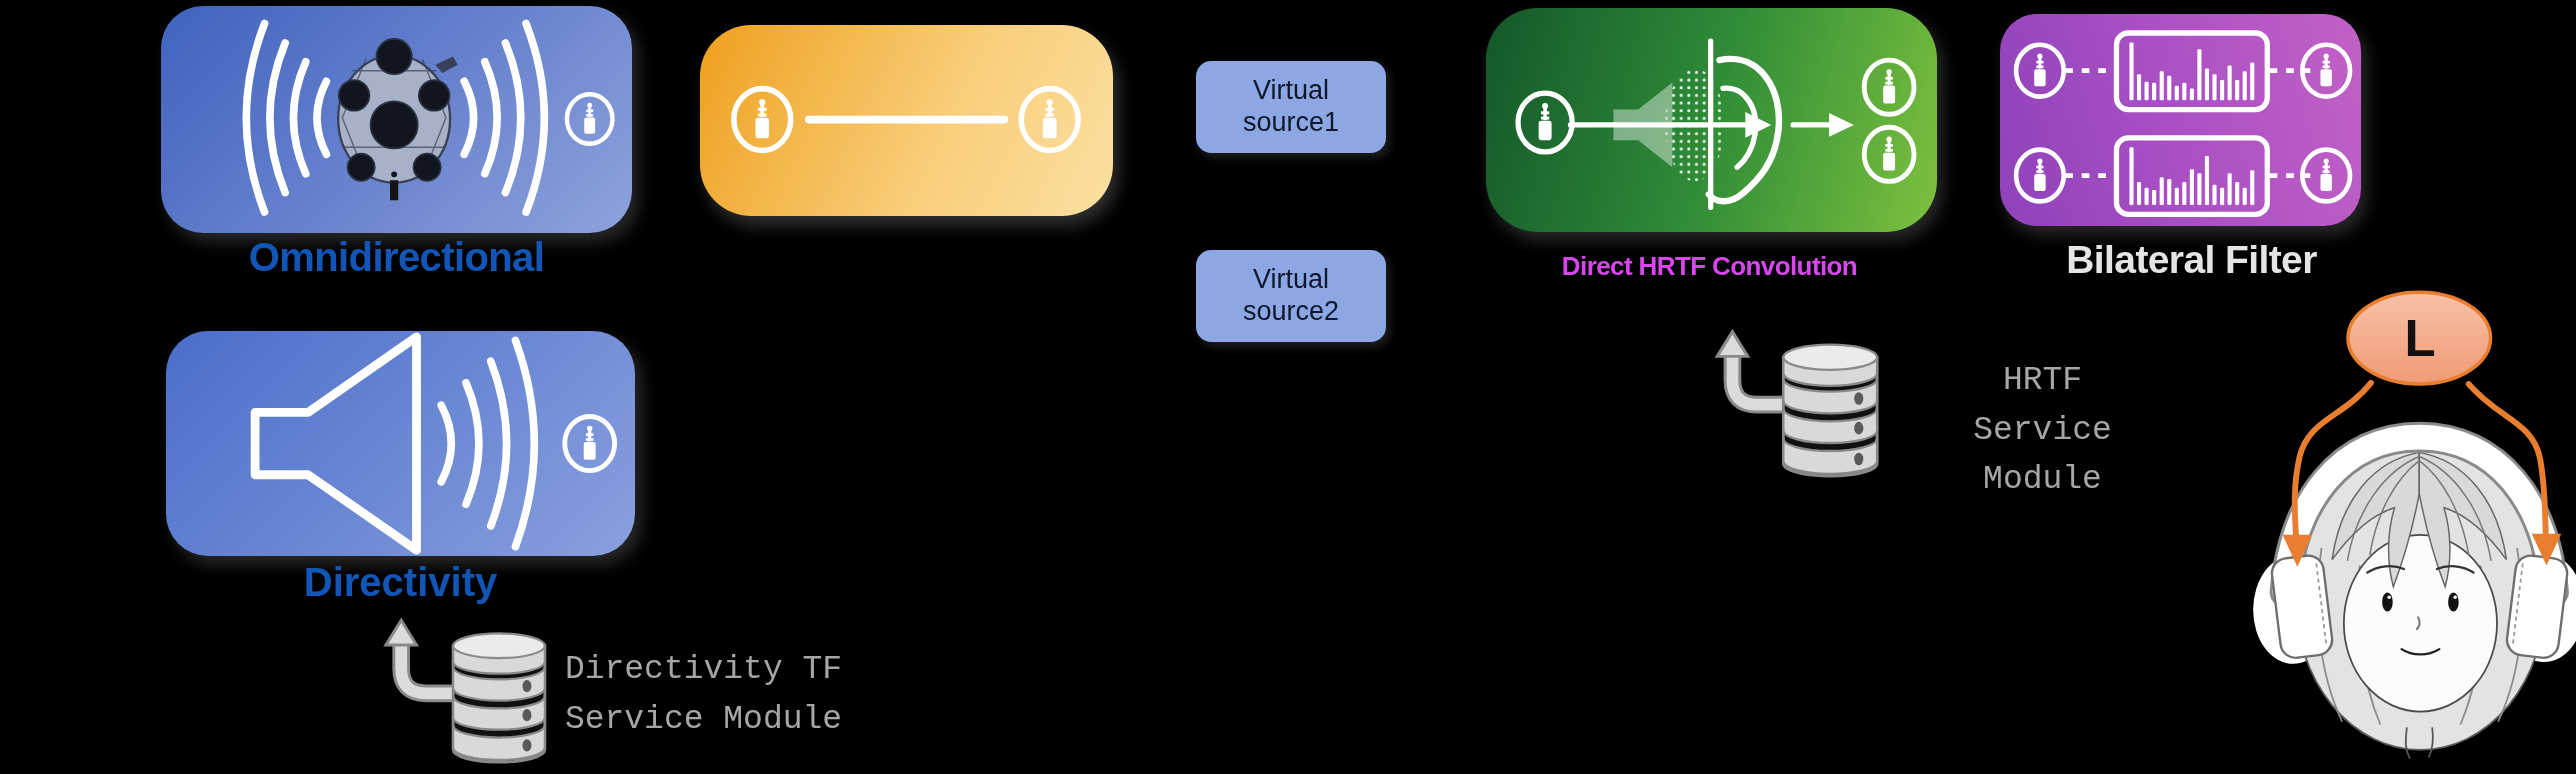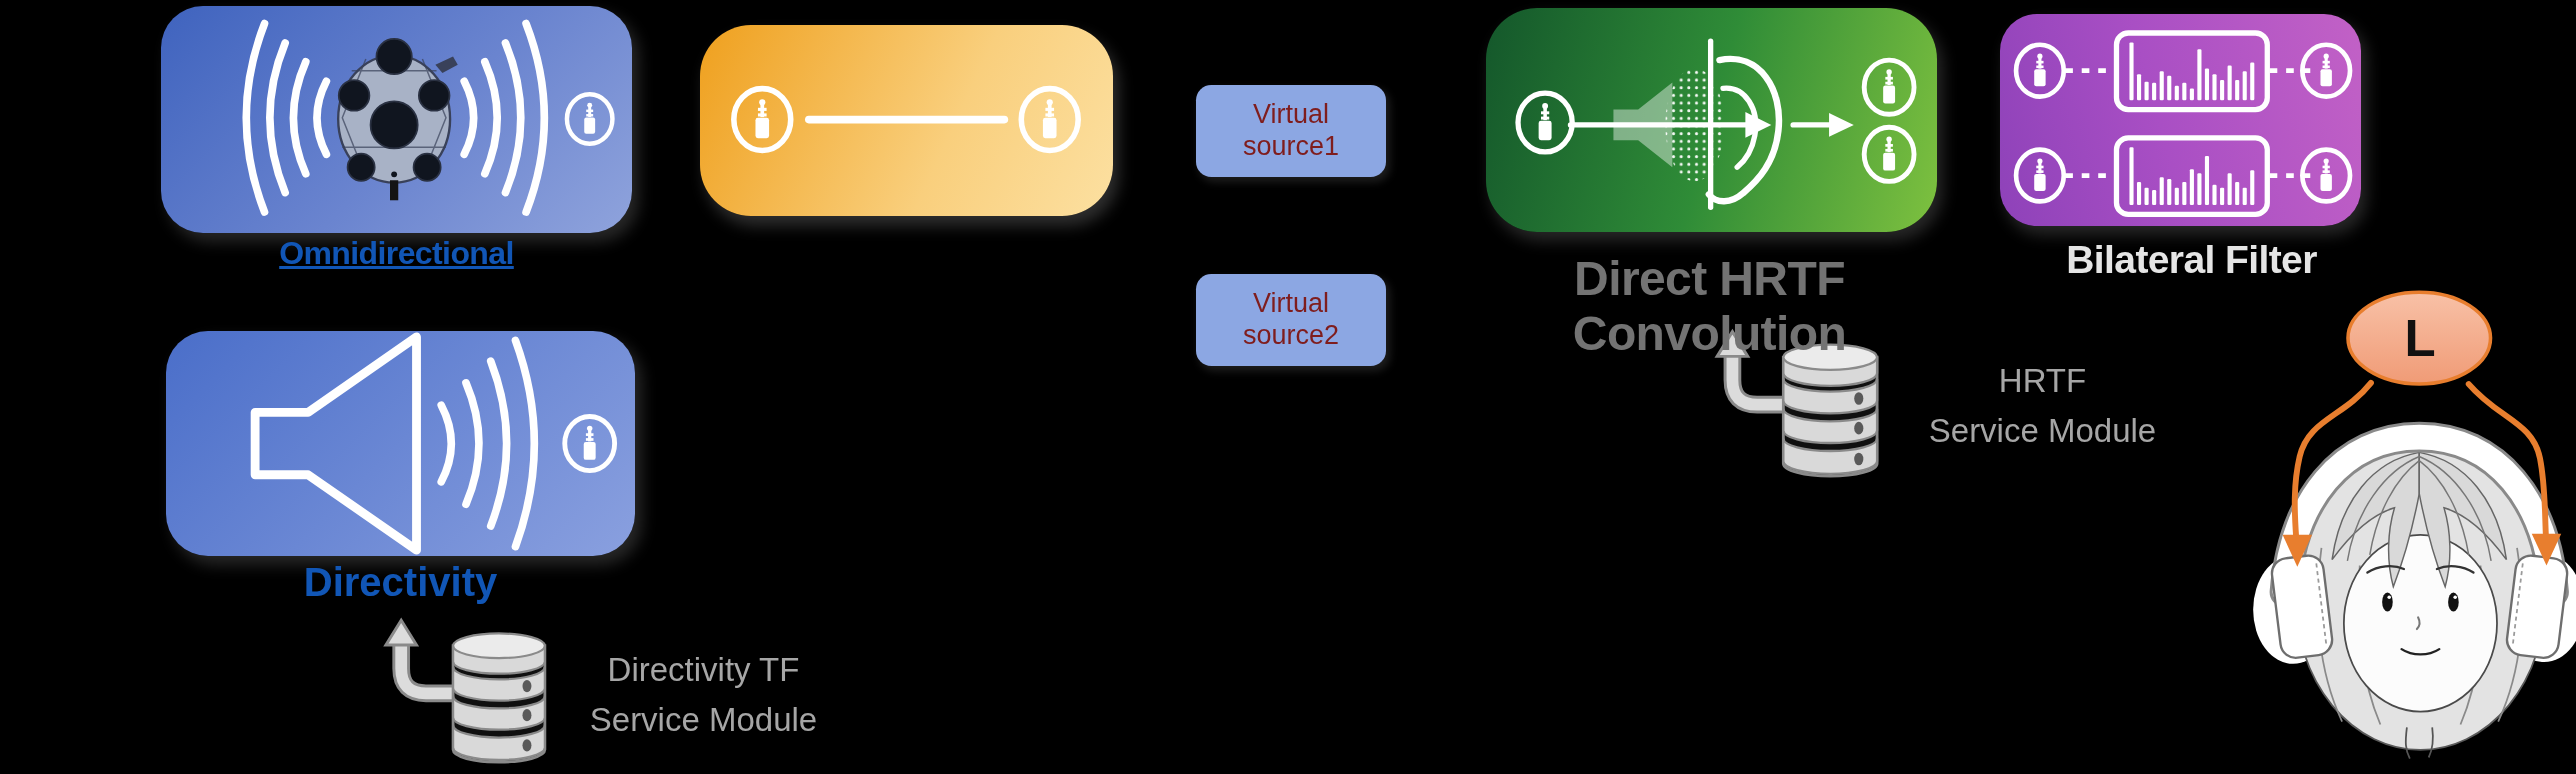--- a/index.html
+++ b/index.html
@@ -16,30 +16,30 @@
     background:linear-gradient(115deg,#EFA01E 0%,#F9CF7D 60%,#FCE0A1 100%);
     box-shadow:5.9px 9.4px 15.3px rgba(140,140,140,.33);}
   #hrtf-box{left:1486px;top:8.3px;width:451px;height:224px;border-radius:51px;
     background:linear-gradient(105deg,#14572B 0%,#2F8C37 50%,#7EC13F 100%);
     box-shadow:5.9px 8.3px 15.3px rgba(130,130,130,.30);}
   #bil-box{left:2000px;top:14px;width:361px;height:212px;border-radius:37px;
     background:linear-gradient(75deg,#8E42B9 0%,#A94FC4 45%,#C261C6 100%);
     box-shadow:5.9px 8.3px 15.3px rgba(130,130,130,.30);}
   .vs{position:absolute;left:1196px;width:190px;height:92px;border-radius:15.3px;
     background:#8CA7E3;display:flex;align-items:center;justify-content:center;
-    white-space:pre-line;text-align:center;font-size:27px;line-height:1.18;color:#7f1d1d;
-    z-index:10;box-shadow:3.5px 4.7px 8.3px rgba(120,120,120,.25);margin-top:24px;}
+    white-space:pre-line;text-align:center;font-size:27px;line-height:1.18;color:#0f172a;
+    z-index:10;box-shadow:3.5px 4.7px 8.3px rgba(120,120,120,.25);}
   #vs1{top:61px;} #vs2{top:250px;}
   .label{position:absolute;text-align:center;font-weight:bold;z-index:10;}
-  #omni-label{left:161px;top:235px;width:471px;font-size:32px;color:#1156B6;letter-spacing:-0.6px;text-decoration:underline;}
+  #omni-label{left:161px;top:235px;width:471px;font-size:40px;color:#1156B6;letter-spacing:-0.6px;}
   #dir-label{left:166px;top:560px;width:469px;font-size:40px;color:#1156B6;}
   #ff-label{left:677px;top:230px;width:471px;font-size:37px;color:#E87D2B;font-weight:600;}
-  #hrtf-label{left:1462px;top:251px;width:495px;font-size:48px;color:#737373;letter-spacing:-0.6px;}
+  #hrtf-label{left:1462px;top:251px;width:495px;font-size:26px;color:#d946ef;letter-spacing:-0.6px;}
   #bil-label{left:1985px;top:238px;width:413px;font-size:39px;color:#e5e5e5;font-weight:600;letter-spacing:-0.6px;}
-  .service{position:absolute;text-align:center;color:#A6A6A6;font-size:33px;line-height:1.5;z-index:10;}
+  .service{position:absolute;text-align:center;color:#A6A6A6;font-size:33px;line-height:1.5;z-index:10;font-family:Liberation Mono, monospace;}
   #hrtf-service-text{left:1904px;top:356px;width:277px;}
   #dir-service-text{left:562px;top:645px;width:283px;}
   #l-label{position:absolute;left:2373px;top:308px;width:94px;height:61px;
     display:flex;align-items:center;justify-content:center;
     font-size:51px;font-weight:bold;color:#111;z-index:10;}
   svg.overlay{position:absolute;left:0;top:0;z-index:5;pointer-events:none;}
 </style>
 </head>
 <body>
 

